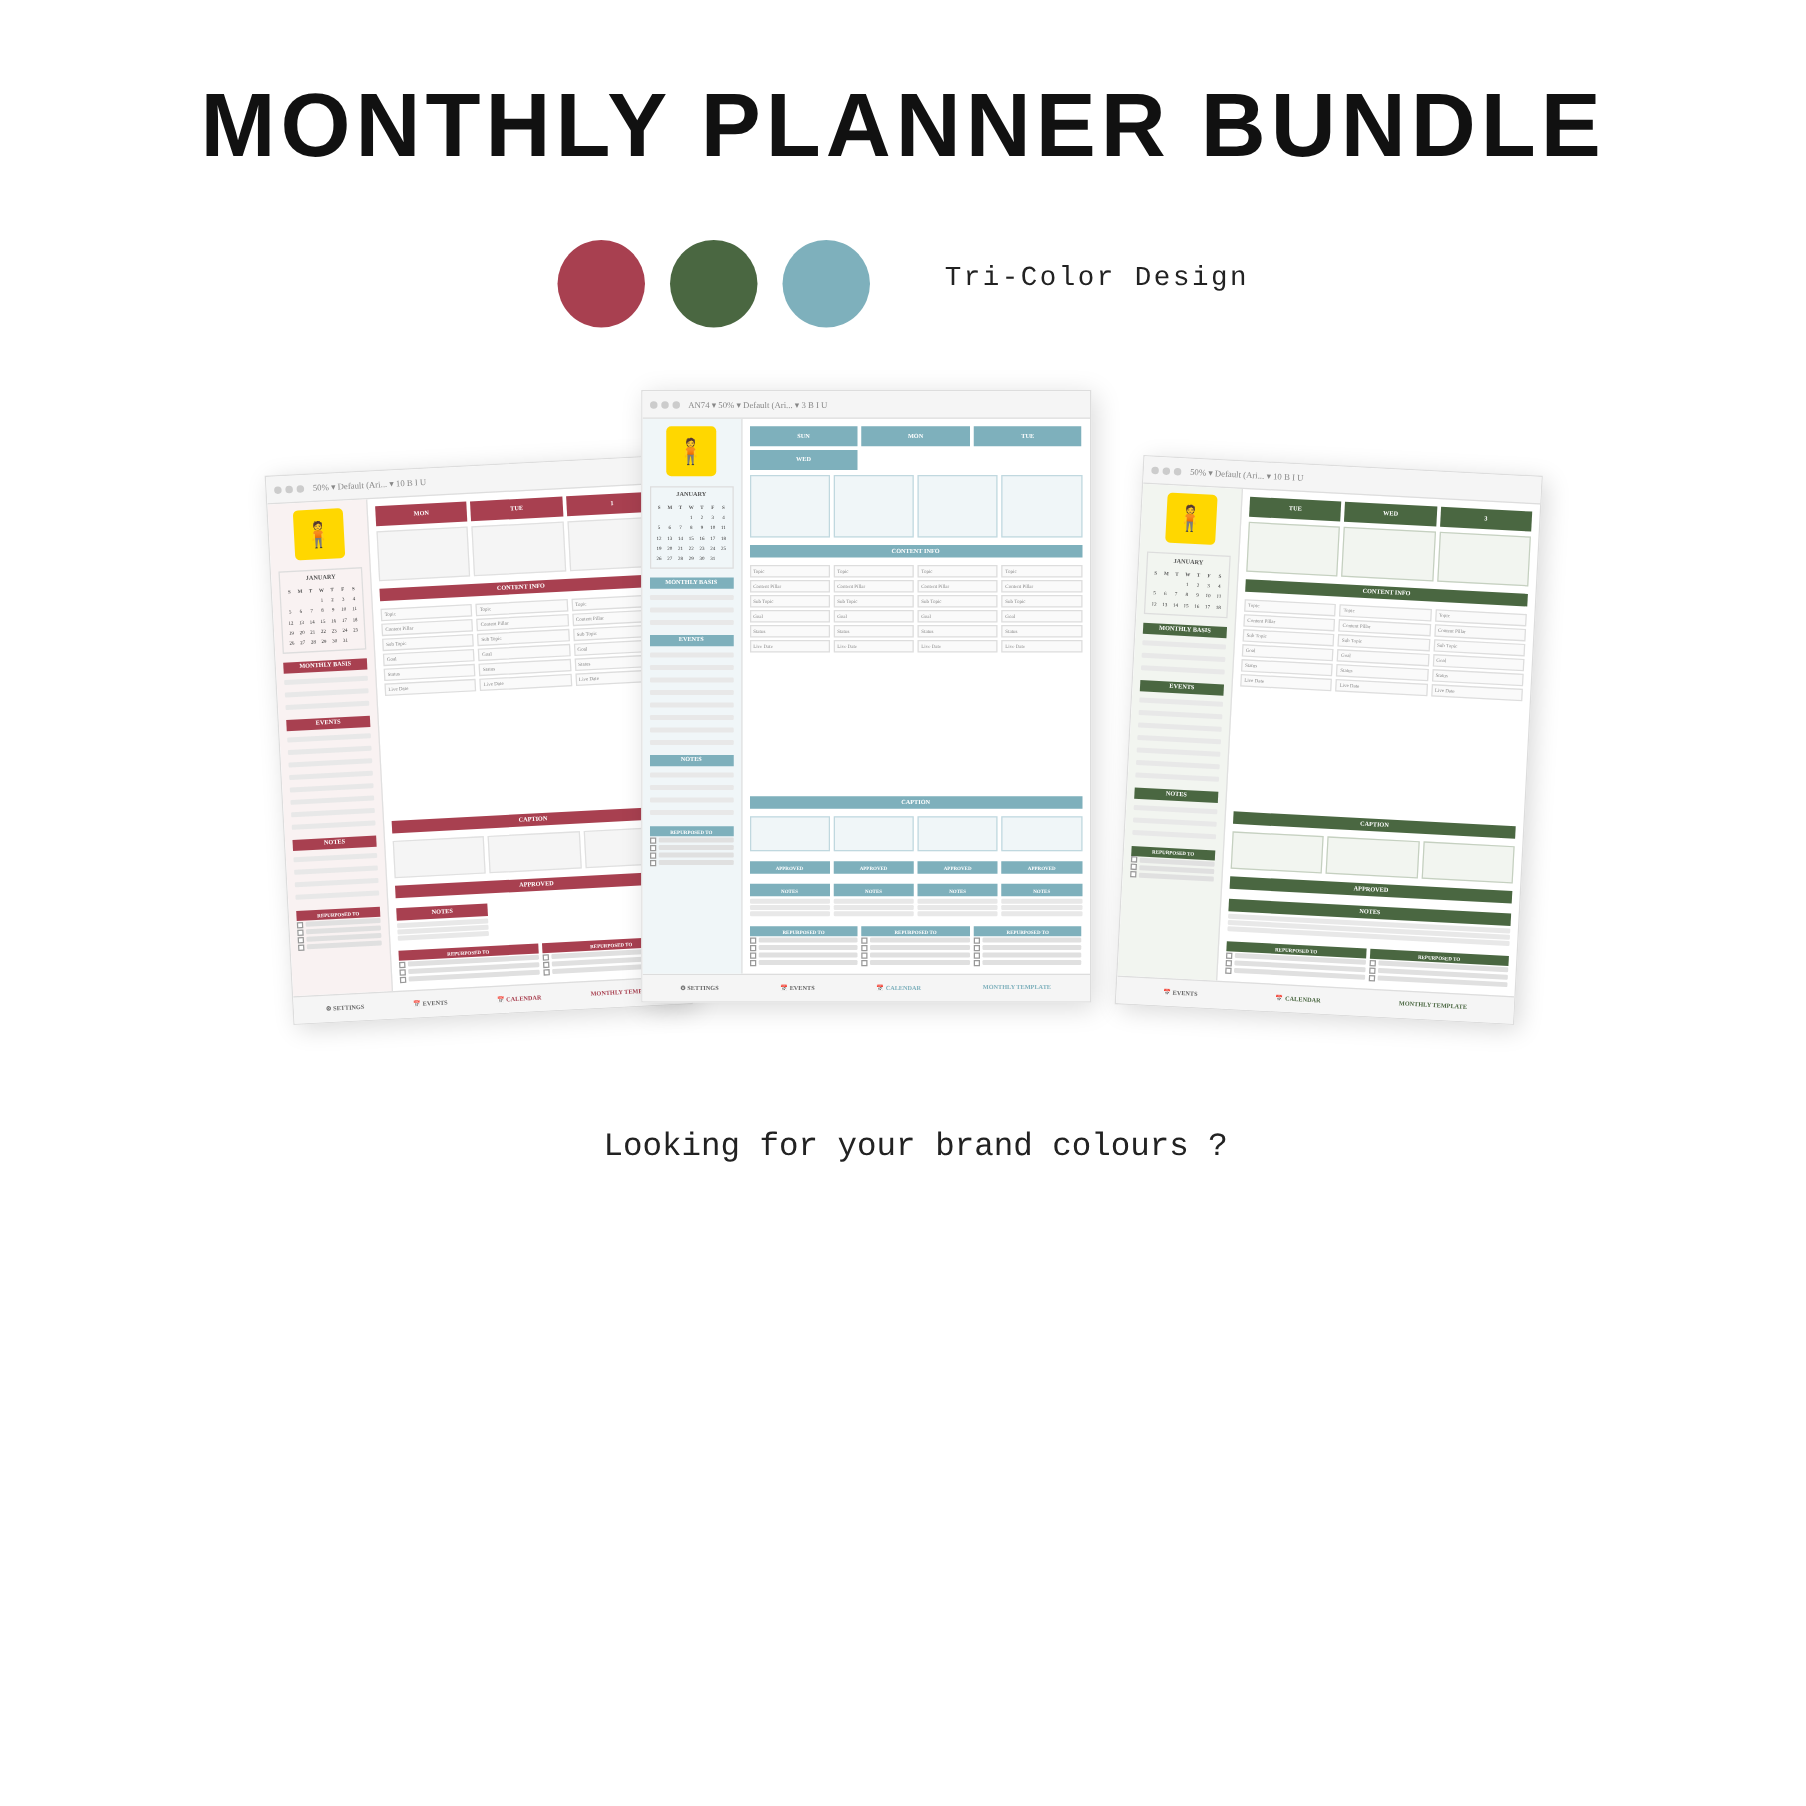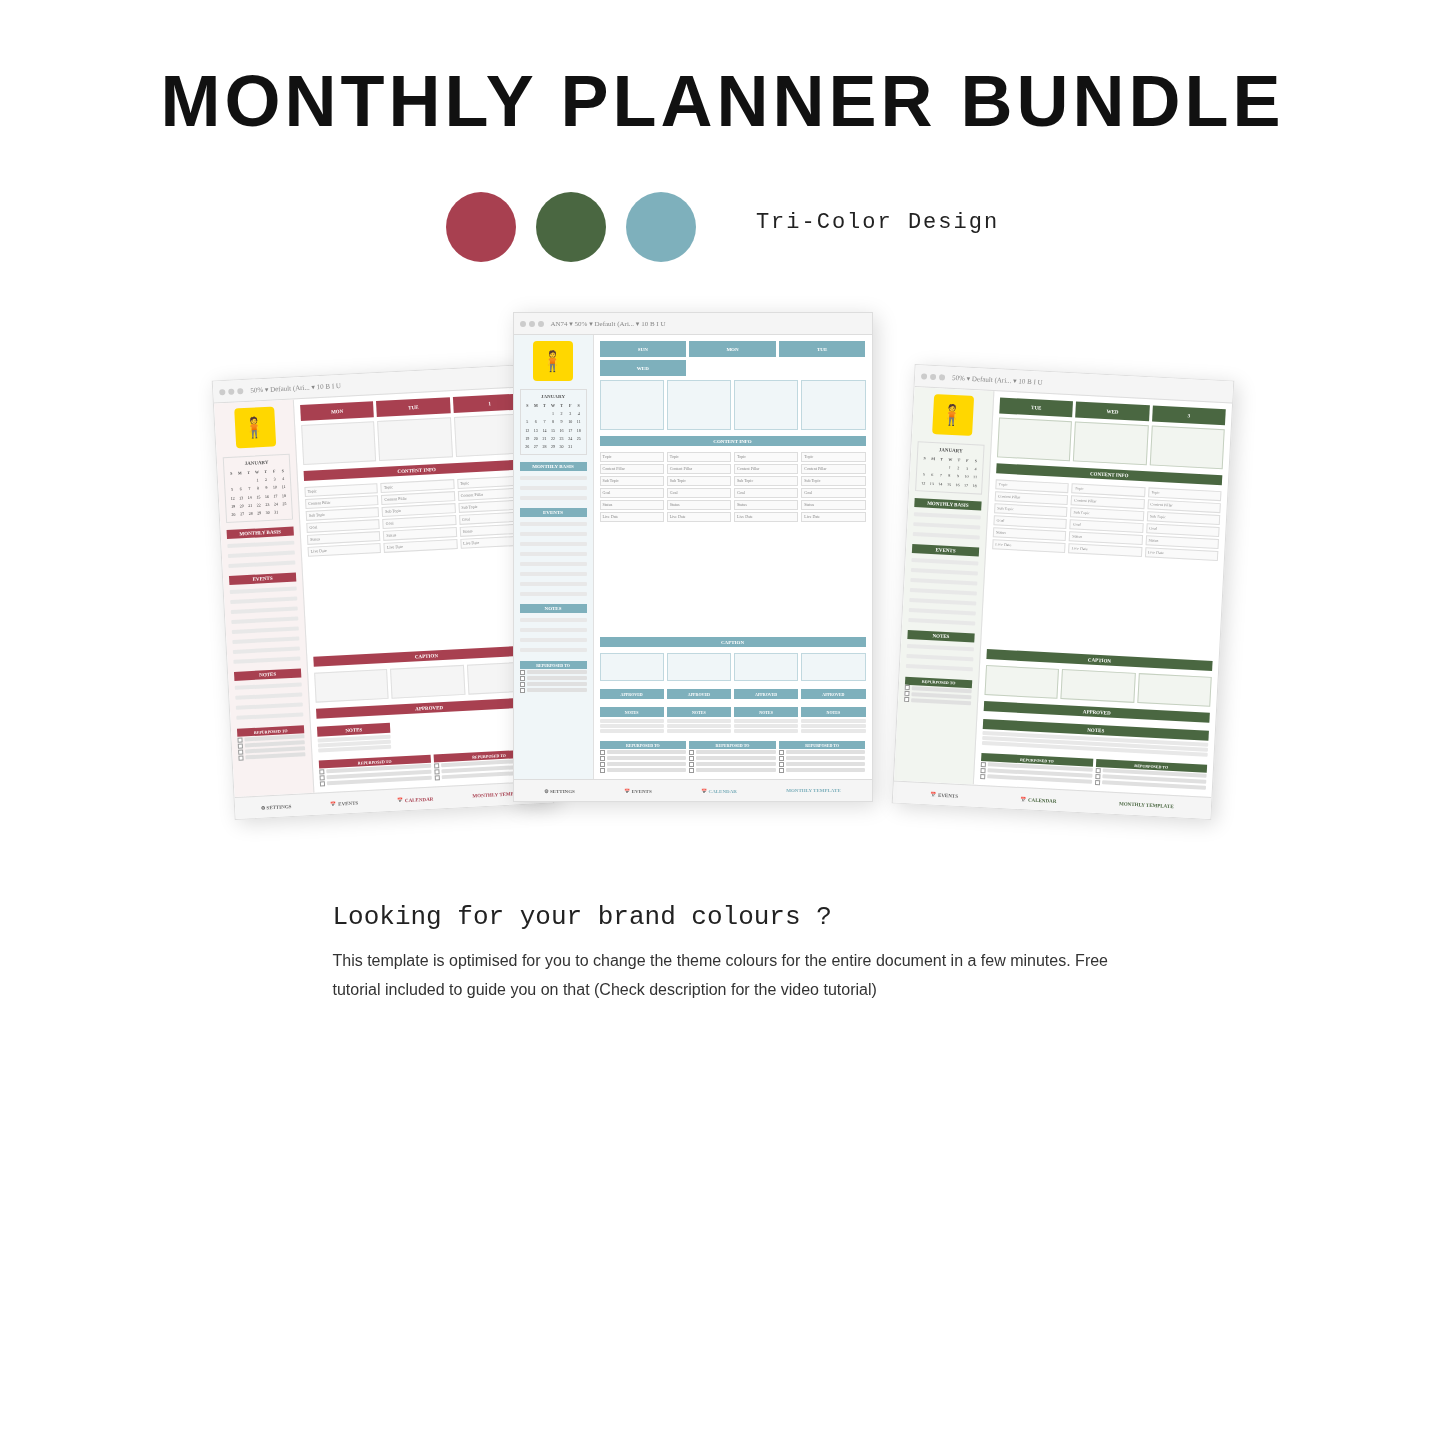--- a/index.html
+++ b/index.html
@@ -563,21 +563,21 @@
       <span class="footer-tab footer-tab-active-red">📅 CALENDAR</span>
       <span class="footer-tab footer-tab-active-red">MONTHLY TEMPLATE</span>
     </div>
   </div>
 
   <div class="planner-wrapper planner-center">
     <div class="planner-toolbar">
       <div class="toolbar-dot"></div>
       <div class="toolbar-dot"></div>
       <div class="toolbar-dot"></div>
-      <span class="toolbar-text">AN74 ▾ 50% ▾ Default (Ari... ▾ 10 B I U</span>
+      <span class="toolbar-text">AN74 ▾ 50% ▾ Default (Ari... ▾ 3 B I U</span>
     </div>
     <div class="planner-body">
 
       <div class="planner-sidebar planner-sidebar-blue">
         <div class="sidebar-avatar">🧍</div>
         <div class="sidebar-mini-cal">
           <div class="mini-cal-header">JANUARY</div>
           <div class="mini-cal-grid">
             <div class="mini-cal-header-cell">S</div>
               <div class="mini-cal-header-cell">M</div>
@@ -983,14 +983,13 @@
       <span class="footer-tab">📅 EVENTS</span>
       <span class="footer-tab footer-tab-active-green">📅 CALENDAR</span>
       <span class="footer-tab footer-tab-active-green">MONTHLY TEMPLATE</span>
     </div>
   </div>
 
 </div>
 
 <div class="bottom-section">
   <h2 class="bottom-title">Looking for your brand colours ?</h2>
-  <p class="bottom-description">This template is optimised for you to change the theme colours for the entire document in a few minutes. Free tutorial included to guide you on that (Check description for the video tutorial)</p>
 </div>
 
 </body></html>

